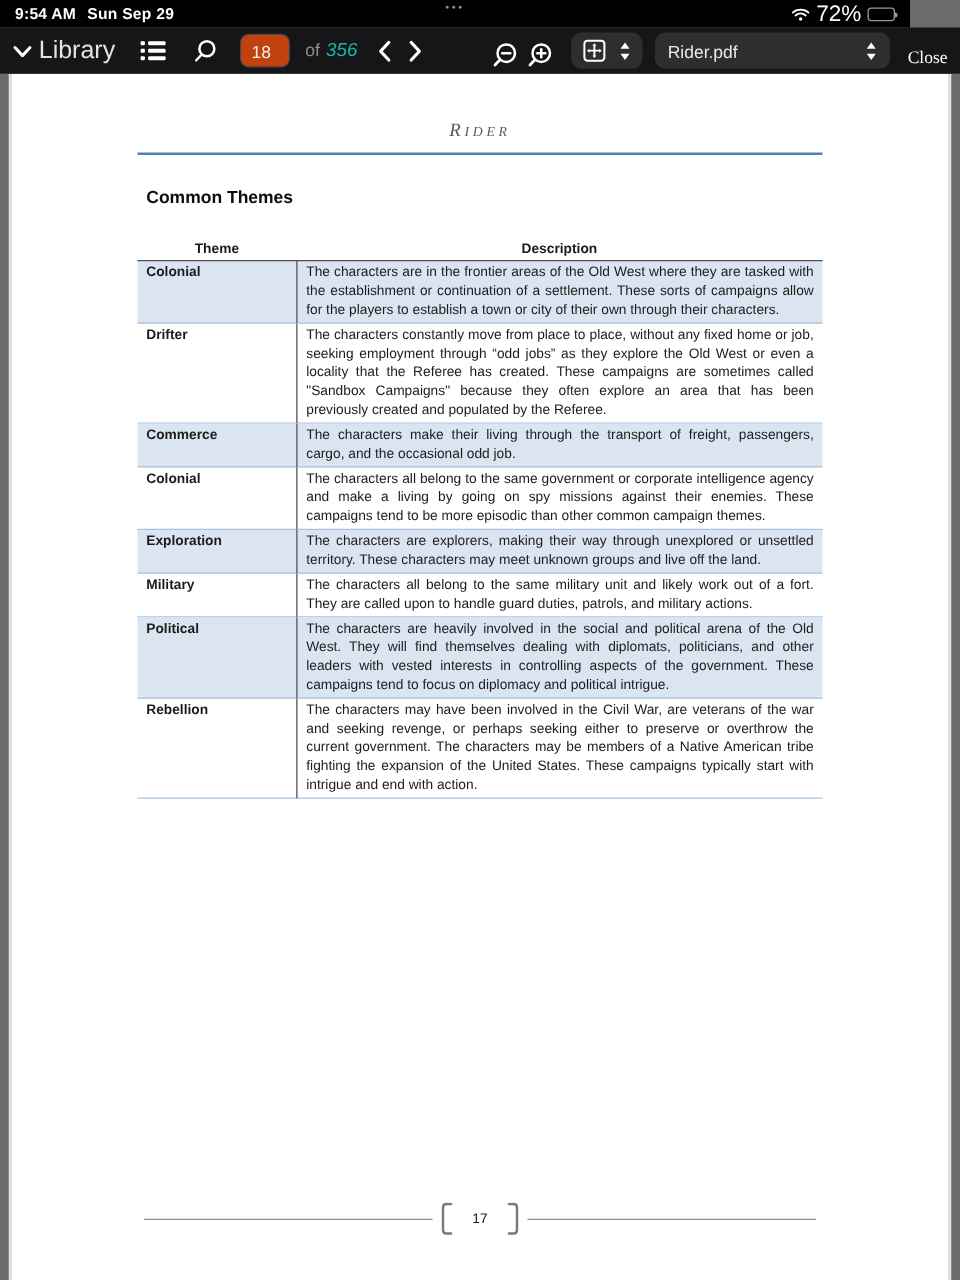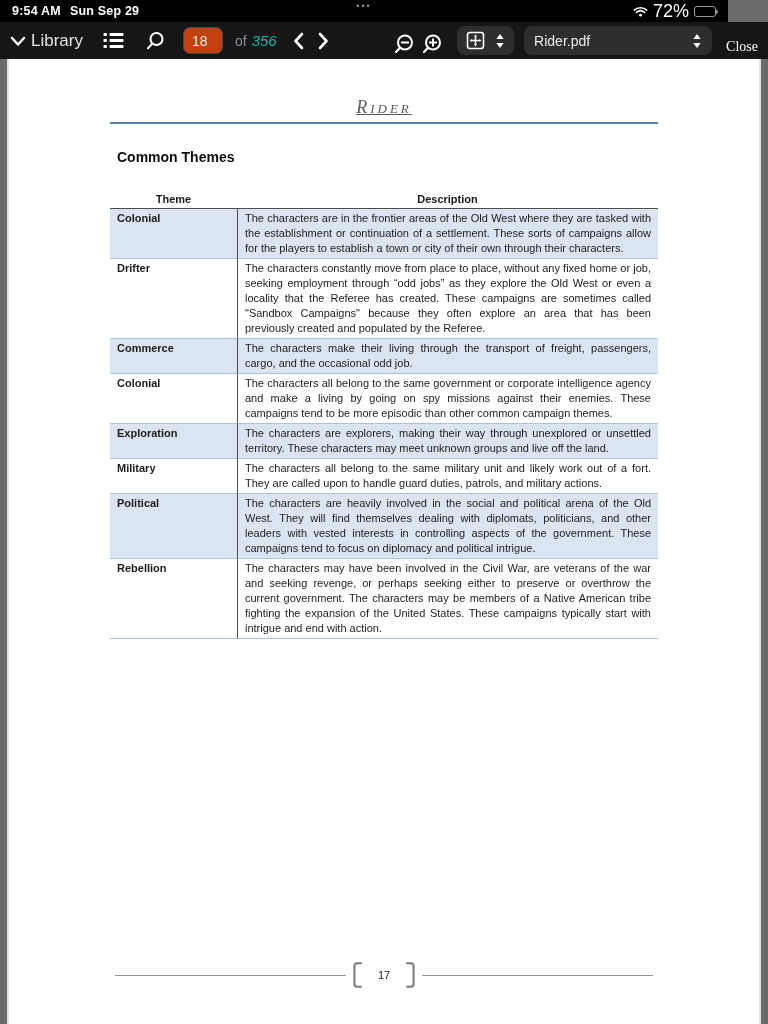--- a/index.html
+++ b/index.html
@@ -19,21 +19,21 @@
   .battery .fill { height:100%; width:72%; background:#fff; border-radius:1.5px; }
   .battery::after { content:""; position:absolute; right:-3px; top:3px; width:2px; height:4px;
     background:#9a9a9e; border-radius:0 2px 2px 0; }
 
   
   .toolbar { position:absolute; top:22px; left:0; width:768px; height:37px; background:#161618;
     display:flex; align-items:center; z-index:30; }
   .tb-left { display:flex; align-items:center; margin-left:10px; }
   .tb-right { display:flex; align-items:flex-end; margin-left:auto; margin-right:10px; }
   .tb-btn { display:flex; align-items:center; background:none; border:none; cursor:pointer; }
-  .library-btn { gap:5px; color:#e3e3e3; font-size:17px; font-family:"Liberation Sans",sans-serif; }
+  .library-btn { gap:5px; color:#e3e3e3; font-size:20px; font-family:"Liberation Sans",sans-serif; }
   .toc-btn { margin-left:20px; }
   .search-btn { margin-left:22px; }
   .page-input { margin-left:18px; width:40px; height:27px; background:#c2410c; border:1px solid #474749;
     border-radius:7px; color:#ededed; font-size:14px; padding:0 8px; font-family:"Liberation Sans",sans-serif; }
   .of-wrap { margin-left:12px; font-size:14px; color:#8e8e93; }
   .of-wrap .total { color:#14b8a6; font-size:15px; margin-left:5px;font-style:italic; }
   .nav-chevrons { display:flex; align-items:center; gap:14px; margin-left:16px; }
   .pill { display:flex; align-items:center; background:#2e2e30; border:none; border-radius:8px;
     height:29px; cursor:pointer; }
   .fit-pill { margin-left:14px; padding:0 9px; gap:10px; }
@@ -43,21 +43,21 @@
     cursor:pointer; font-family:Liberation Serif, serif; }
 
   
   .content { position:absolute; top:59px; left:0; width:768px; height:965px; background:#fff; }
   .side-strip { position:absolute; top:0; width:9px; height:965px; background:#6b6b6b; }
   .side-strip.left { left:0; border-right:2px solid #e2e2e2; }
   .side-strip.right { right:0; border-left:2px solid #e2e2e2; }
 
   .doc-header { position:absolute; top:38px; left:110px; width:548px; text-align:center;
     font-family:"Liberation Serif", serif; font-style:italic; font-variant:small-caps;
-    font-size:18px; letter-spacing:3px; color:#58595b;text-decoration:underline; }
+    font-size:15px; letter-spacing:3px; color:#58595b; }
   .doc-rule { position:absolute; top:63px; left:110px; width:548px; height:2px; background:#5580b3; }
   .section-title { position:absolute; top:90px; left:117px; font-size:14px; font-weight:bold; color:#0d0d0d; }
 
   .themes-table { position:absolute; top:133px; left:110px; width:548px;
     border-collapse:separate; border-spacing:0; table-layout:fixed; }
   .themes-table col.c-theme { width:127px; }
   .themes-table th { font-size:11px; font-weight:bold; color:#1a1a1a; text-align:center; padding:1px 0 3px; }
   .themes-table tbody tr:first-child td { border-top:1px solid #4d4d4d; }
   .themes-table tbody td { border-bottom:1px solid #a9c3df; vertical-align:top;
     font-size:11px; line-height:15px; color:#1c1c1c; }

